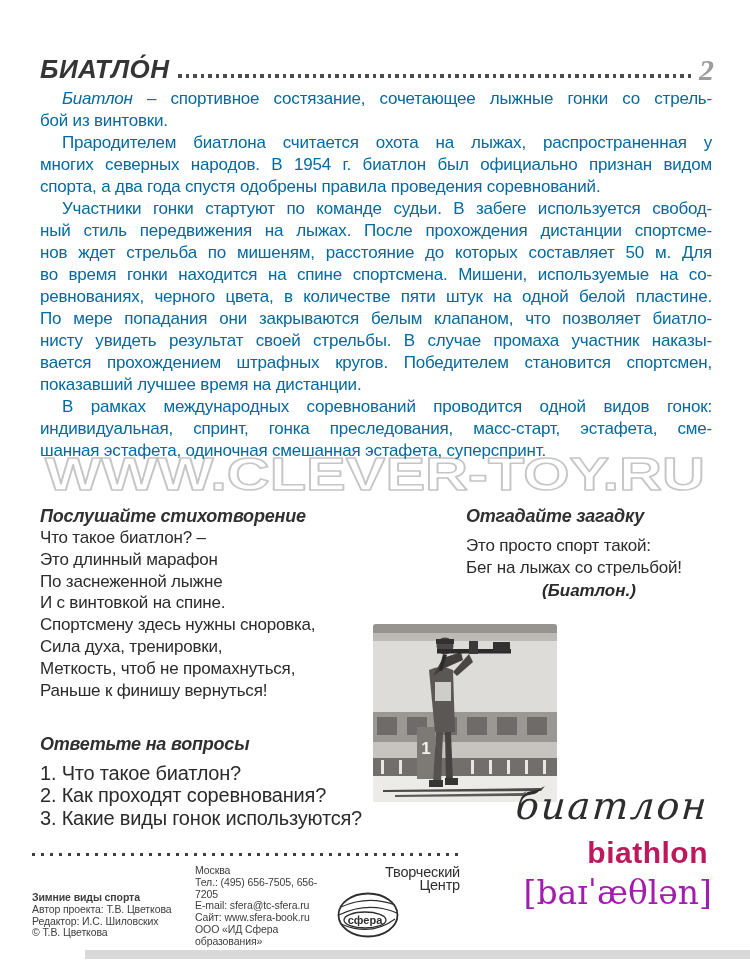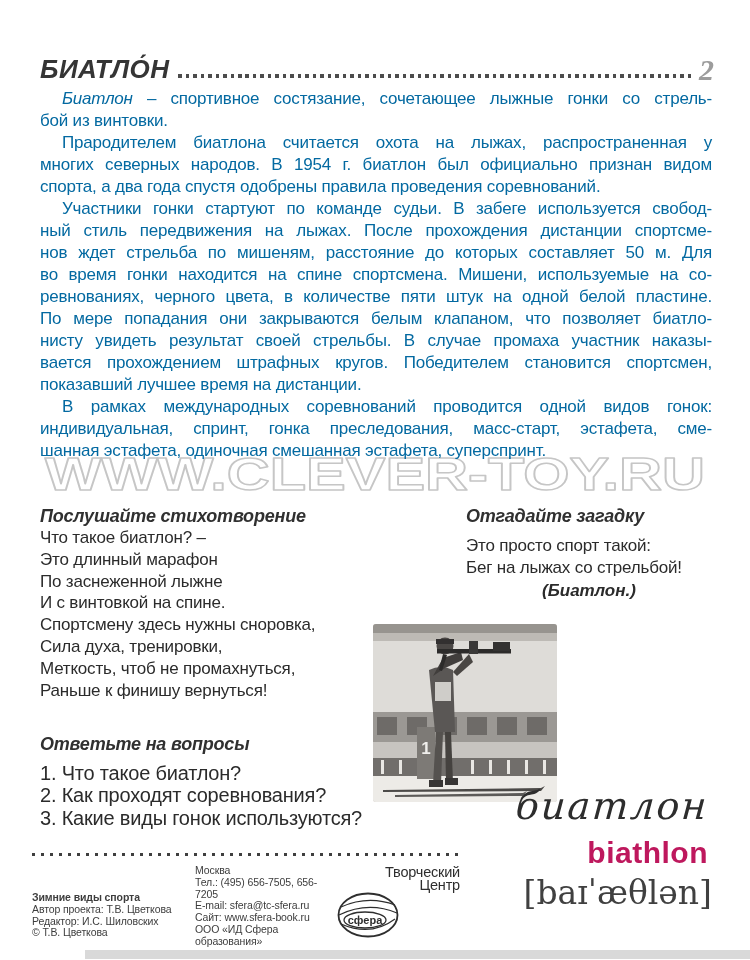--- a/index.html
+++ b/index.html
@@ -46,21 +46,21 @@
   .photo { position:absolute; left:373px; top:624px; width:184px; height:178px;
     border-radius:3px; overflow:hidden; box-shadow:0 0 0 1px #d8d6d2 inset; z-index:2; }
 
   
   .vocab-cursive { position:absolute; right:42px; top:784px; z-index:2;
     font-family:"DejaVu Serif", serif; font-style:italic; font-size:38px;
     letter-spacing:2px; color:#2d2d2d; transform:skewX(-4deg); }
   .vocab-en { position:absolute; right:42px; top:836px; z-index:2;
     font-size:30px; font-weight:700; letter-spacing:0.5px; color:#be185d; }
   .vocab-ipa { position:absolute; right:38px; top:873px; z-index:2;
-    font-family:"DejaVu Serif", serif; font-size:33px; color:#404040; }
+    font-family:"DejaVu Serif", serif; font-size:33px; color:#a21caf; }
 
   
   .footer { position:absolute; left:32px; top:853px; width:428px; z-index:2; }
   .footer-dots { height:3px; margin-bottom:9px;
     background:repeating-linear-gradient(90deg,#3f3f3f 0 2.6px, transparent 2.6px 9px); }
   .footer-cols { display:flex; }
   .fc1 { width:163px; }
   .fc2 { width:142px; }
   .fline { font-size:10.5px; line-height:11.8px; color:#3d3d3d; letter-spacing:-0.1px; }
   .fbold { font-weight:700;margin-top:27px; }

